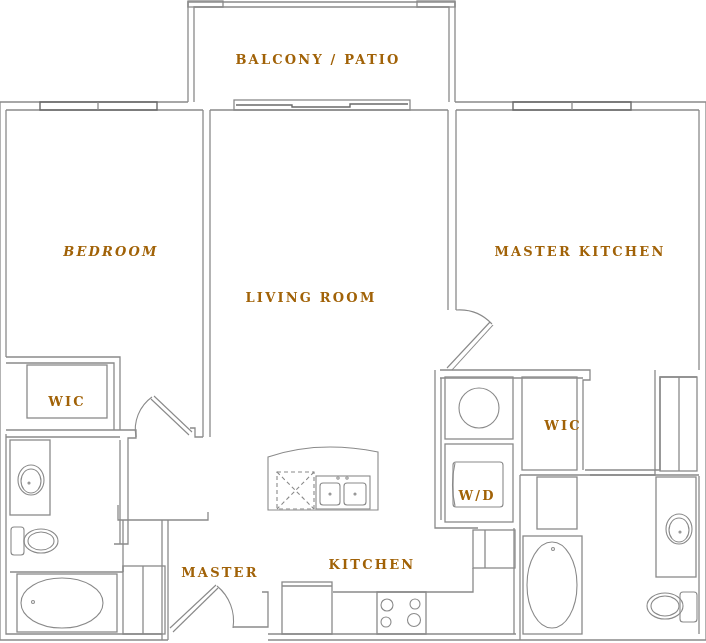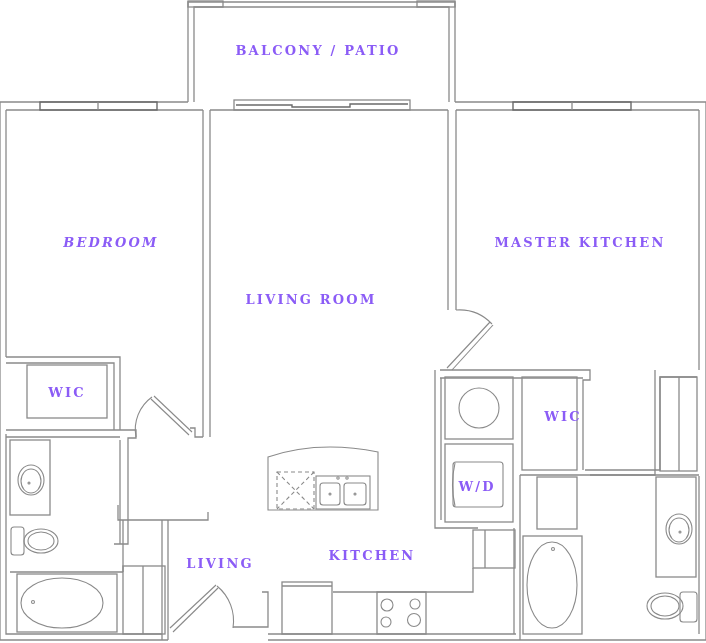--- a/index.html
+++ b/index.html
@@ -8,23 +8,24 @@
   .w { fill: none; stroke: #8a8a8a; stroke-width: 1.3; }
   .wd { fill: none; stroke: #6a6a6a; stroke-width: 1.4; }
   .fx { fill: none; stroke: #8a8a8a; stroke-width: 1.1; }
   .dash { fill: none; stroke: #8a8a8a; stroke-width: 1.1; stroke-dasharray: 4 3; }
   .room-label {
     position: absolute;
     font-family: "DejaVu Serif", "Liberation Serif", serif;
     font-weight: bold;
     font-size: 13px;
     letter-spacing: 2.2px;
-    color: #8b5cf6;
+    color: #a16207;
     white-space: nowrap;
     transform: translate(-50%, -50%);
+    margin-top: 9px;
   }
 </style>
 </head>
 <body>
 
 <svg id="plan" viewBox="0 0 706 643" xmlns="http://www.w3.org/2000/svg">
 
   <g>
     <path class="w" d="M188 102 V2 H455 V102"></path>
     <path class="w" d="M194 102 V7 H449 V102"></path>
@@ -185,19 +186,19 @@
   </g>
   <g>
     <rect class="fx" x="680" y="592" width="17" height="30" rx="3"></rect>
     <ellipse class="fx" cx="665" cy="606" rx="18" ry="13"></ellipse>
     <ellipse class="fx" cx="665" cy="606" rx="14" ry="10"></ellipse>
   </g>
 </svg>
 
 <div class="room-label" style="left:318px; top:50px;">BALCONY / PATIO</div>
 <div class="room-label" style="left:111px; top:242px;font-style:italic;">BEDROOM</div>
-<div class="room-label" style="left:311px; top:299px;">LIVING ROOM</div>
+<div class="room-label" style="left:311px; top:288px;">LIVING ROOM</div>
 <div class="room-label" style="left:580px; top:242px;">MASTER KITCHEN</div>
 <div class="room-label" style="left:67px; top:392px;">WIC</div>
 <div class="room-label" style="left:563px; top:416px;">WIC</div>
 <div class="room-label" style="left:477px; top:486px;">W/D</div>
-<div class="room-label" style="left:220px; top:563px;">LIVING</div>
+<div class="room-label" style="left:220px; top:563px;">MASTER</div>
 <div class="room-label" style="left:372px; top:555px;text-align:right;">KITCHEN</div>
 
 </body></html>

